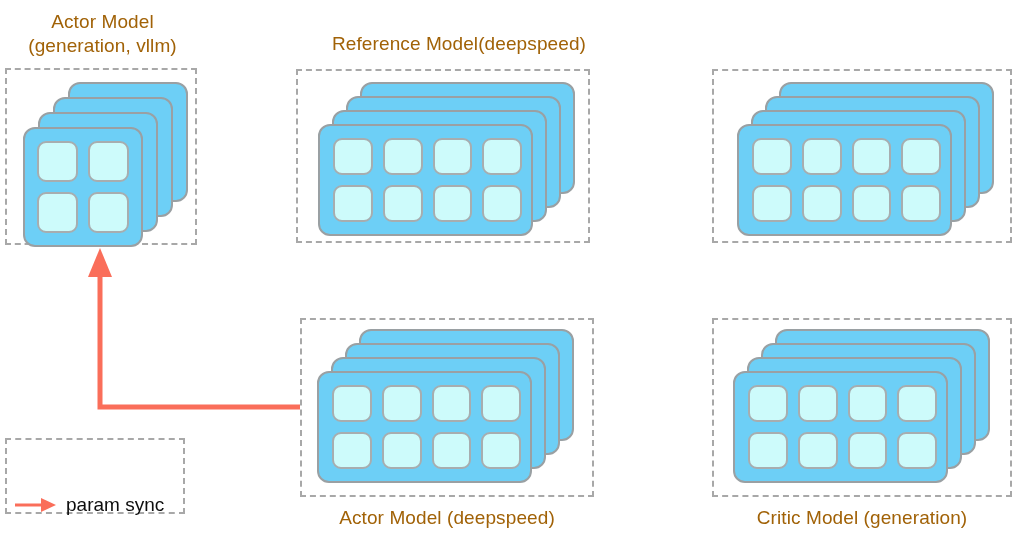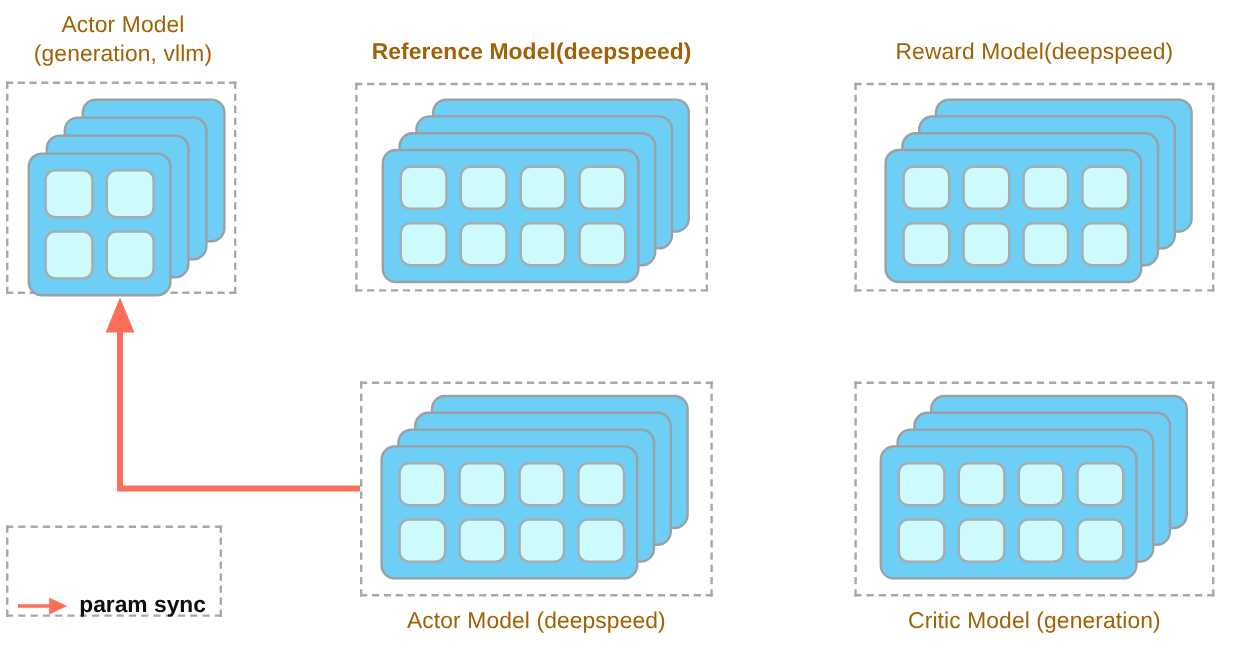--- a/index.html
+++ b/index.html
@@ -85,21 +85,20 @@
     bottom: 14px;
     display: flex;
     align-items: center;
     gap: 8px;
   }
   .legend-arrow-svg { display: block; }
   .legend-label {
     font-size: 19px;
     color: #0d0d0d;
     line-height: 22px;
-    font-weight: bold;
   }
 </style>
 </head>
 <body>
 
 <div id="canvas">
 
   <div class="caption" style="left:0px; top:10px; width:205px;">Actor Model
 (generation, vllm)</div>
 
@@ -113,21 +112,21 @@
                     grid-template-columns:repeat(2,1fr); grid-template-rows:repeat(2,1fr);">
           <div class="cell"></div>
           <div class="cell"></div>
           <div class="cell"></div>
           <div class="cell"></div>
         </div>
       </div>
     </div>
   </div>
 
-  <div class="caption" style="left:296px; top:32px; width:294px;font-weight:bold;">Reference Model(deepspeed)</div>
+  <div class="caption" style="left:312px; top:32px; width:294px;">Reference Model(deepspeed)</div>
 
   <div class="group-box" style="left:296px; top:69px; width:294px; height:174px;">
     <div class="stack" style="left:0px; top:0px; width:294px; height:174px;">
       <div class="card" style="left:62px; top:11px; width:215px; height:112px;"></div>
       <div class="card" style="left:48px; top:25px; width:215px; height:112px;"></div>
       <div class="card" style="left:34px; top:39px; width:215px; height:112px;"></div>
       <div class="card" style="left:20px; top:53px; width:215px; height:112px;">
         <div class="card-grid" style="left:13px; top:12px; width:189px; height:84px;
                     grid-template-columns:repeat(4,1fr); grid-template-rows:repeat(2,1fr);">
           <div class="cell"></div>
@@ -136,21 +135,20 @@
           <div class="cell"></div>
           <div class="cell"></div>
           <div class="cell"></div>
           <div class="cell"></div>
           <div class="cell"></div>
         </div>
       </div>
     </div>
   </div>
 
-  <div class="caption" style="left:712px; top:32px; width:300px;">Reward Model(deepspeed)</div>
 
   <div class="group-box" style="left:712px; top:69px; width:300px; height:174px;">
     <div class="stack" style="left:0px; top:0px; width:300px; height:174px;">
       <div class="card" style="left:65px; top:11px; width:215px; height:112px;"></div>
       <div class="card" style="left:51px; top:25px; width:215px; height:112px;"></div>
       <div class="card" style="left:37px; top:39px; width:215px; height:112px;"></div>
       <div class="card" style="left:23px; top:53px; width:215px; height:112px;">
         <div class="card-grid" style="left:13px; top:12px; width:189px; height:84px;
                     grid-template-columns:repeat(4,1fr); grid-template-rows:repeat(2,1fr);">
           <div class="cell"></div>

